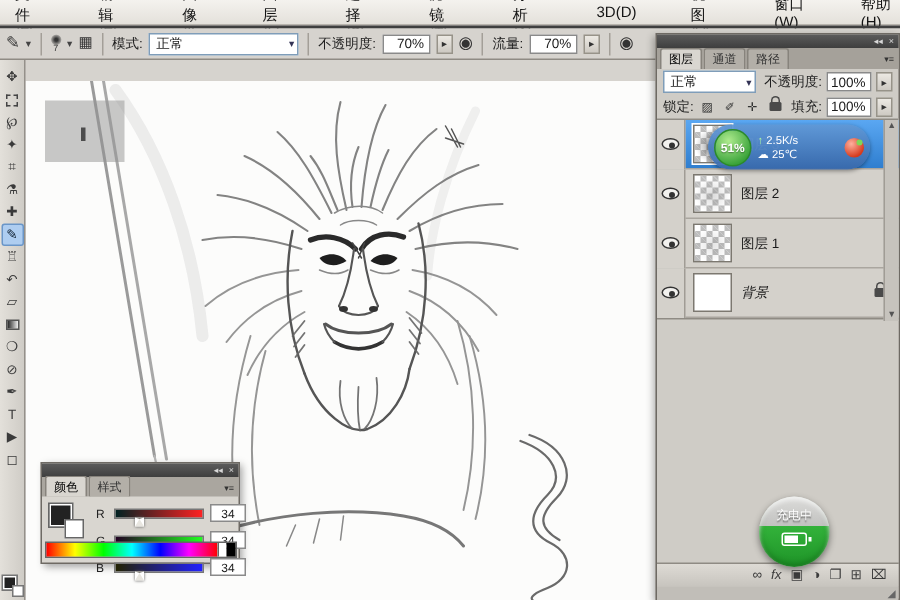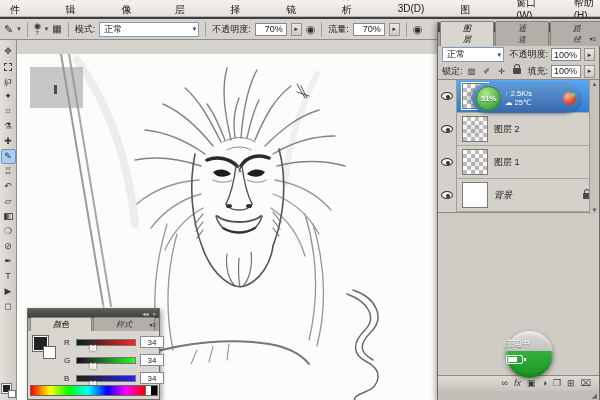--- a/index.html
+++ b/index.html
@@ -50,28 +50,28 @@
   .fgbg { position:absolute; left:2px; bottom:2px; width:14px; height:14px; }
   .fg { position:absolute; left:0; top:0; width:9px; height:9px; background:#222; border:1px solid #fff; outline:1px solid #777; }
   .bg { position:absolute; right:0; bottom:0; width:8px; height:8px; background:#fff; border:1px solid #777; }
 
   
   .canvas { position:absolute; left:17px; top:54px; width:420px; height:346px; background:#fcfcfb; overflow:hidden; }
   .grayrect { position:absolute; left:13px; top:13px; width:53px; height:41px; background:rgba(145,145,145,.5); }
   .grayrect .mark { position:absolute; left:24px; top:18px; width:3px; height:9px; background:#4c4c4c; }
 
   
-  .cpanel { position:absolute; left:27px; top:308px; width:133px; height:92px; z-index:6;
+  .cpanel { position:absolute; left:27px; top:308px; width:133px; height:68px; z-index:6;
             background:#d9d6d0; border:1px solid #6e6a64; box-shadow:2px 2px 5px rgba(0,0,0,.35); }
   .ptitle { height:9px; background:linear-gradient(#5c5c5c,#3e3e3e); display:flex; justify-content:flex-end;
             align-items:center; gap:4px; padding-right:3px; }
   .ptitle .tico { color:#d8d8d8; font-size:6px; line-height:1; }
   .ptabs { height:13px; background:#aaa69f; display:flex; align-items:flex-end; padding-left:2px; position:relative; }
-  .ptab { font-size:8px; padding:1px 22px; border:1px solid #87837c; border-bottom:none; border-radius:2px 2px 0 0;
-          background:#b3afa8; color:#333; margin-right:1px;font-style:italic; }
+  .ptab { font-size:8px; padding:1px 5px; border:1px solid #87837c; border-bottom:none; border-radius:2px 2px 0 0;
+          background:#b3afa8; color:#333; margin-right:1px; }
   .ptab.on { background:#d9d6d0; color:#000; }
   .pmenu { position:absolute; right:3px; top:3px; font-size:6px; color:#333; }
   .swatches { position:absolute; left:5px; top:27px; width:26px; height:26px; }
   .swfg { position:absolute; left:0; top:0; width:15px; height:15px; background:#222; border:1px solid #fff; outline:1px solid #666; }
   .swbg { position:absolute; left:10px; top:10px; width:13px; height:13px; background:#fff; border:1px solid #666; }
   .chrow { position:absolute; left:36px; display:flex; align-items:center; gap:4px; }
   .chlbl { width:8px; font-size:8px; color:#222; }
   .sld { position:relative; width:60px; height:7px; border:1px solid #777; }
   .sld .thumb { position:absolute; left:13%; bottom:-6px; width:0; height:0;
                 border-left:3px solid transparent; border-right:3px solid transparent; border-bottom:5px solid #e8e6e0;
@@ -133,21 +133,21 @@
   .bubcol { display:flex; flex-direction:column; justify-content:center; margin-left:4px; line-height:1.25; flex:1; }
   .bubline { color:#fff; font-size:7.5px; white-space:nowrap; }
   .bubline .up { color:#aef7a0; }
   .redorb { width:13px; height:13px; border-radius:50%; flex:none;
             background:radial-gradient(circle at 35% 30%, #ffb09e, #d63a1d 72%); position:relative; }
   .redorb::after { content:""; position:absolute; right:1px; top:1px; width:4px; height:4px; border-radius:50%; background:#7ed757; }
 
   .ball { position:absolute; left:506px; top:331px; width:47px; height:47px; border-radius:50%; z-index:9;
           background:linear-gradient(180deg,#dcdcda 0%,#c2c2c0 42%,#33b23a 42%,#1e9428 100%);
           box-shadow:inset 0 2px 3px rgba(255,255,255,.75), inset 0 -2px 4px rgba(0,60,0,.35), 0 2px 5px rgba(0,0,0,.45);
-          display:flex; flex-direction:column; }
+          display:flex; flex-direction:column; align-items:center; }
   .ball .btxt { margin-top:9px; font-size:8px; color:#fff; text-shadow:0 1px 1px rgba(0,0,0,.5); line-height:1; }
   .battery { margin-top:7px; width:17px; height:9px; border:1.5px solid #fff; border-radius:2px; position:relative; }
   .battery::before { content:""; position:absolute; right:-3.5px; top:2px; width:2px; height:3px; background:#fff; }
   .battery::after { content:""; position:absolute; left:1px; top:1px; width:9px; height:4.5px; background:#fff; }
 </style>
 </head>
 <body>
 
 <div id="screen">
 

